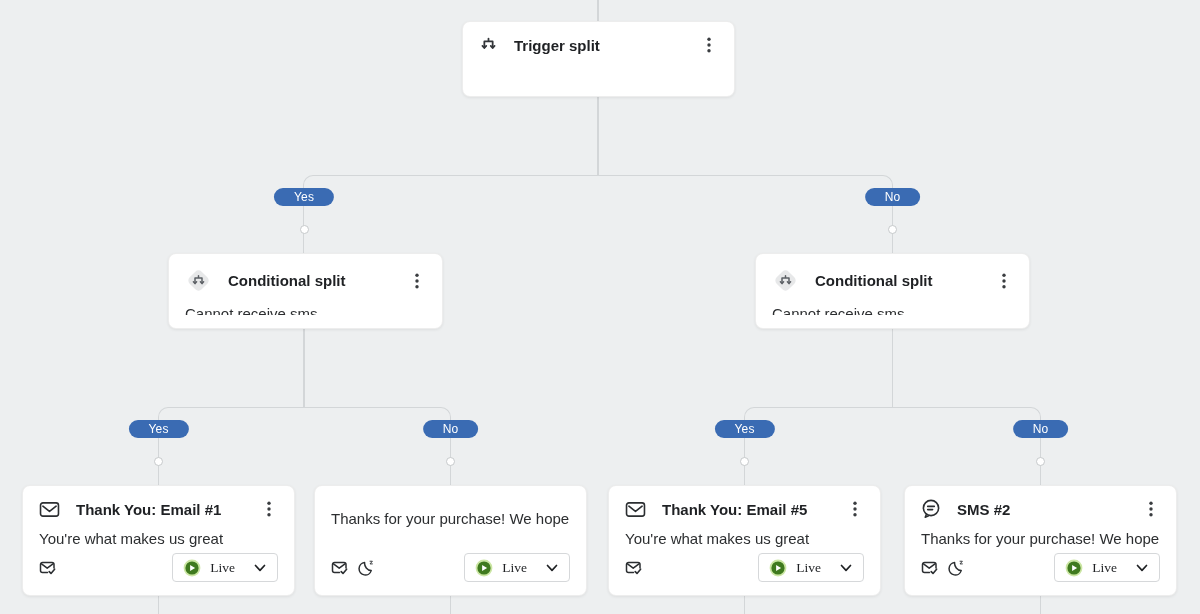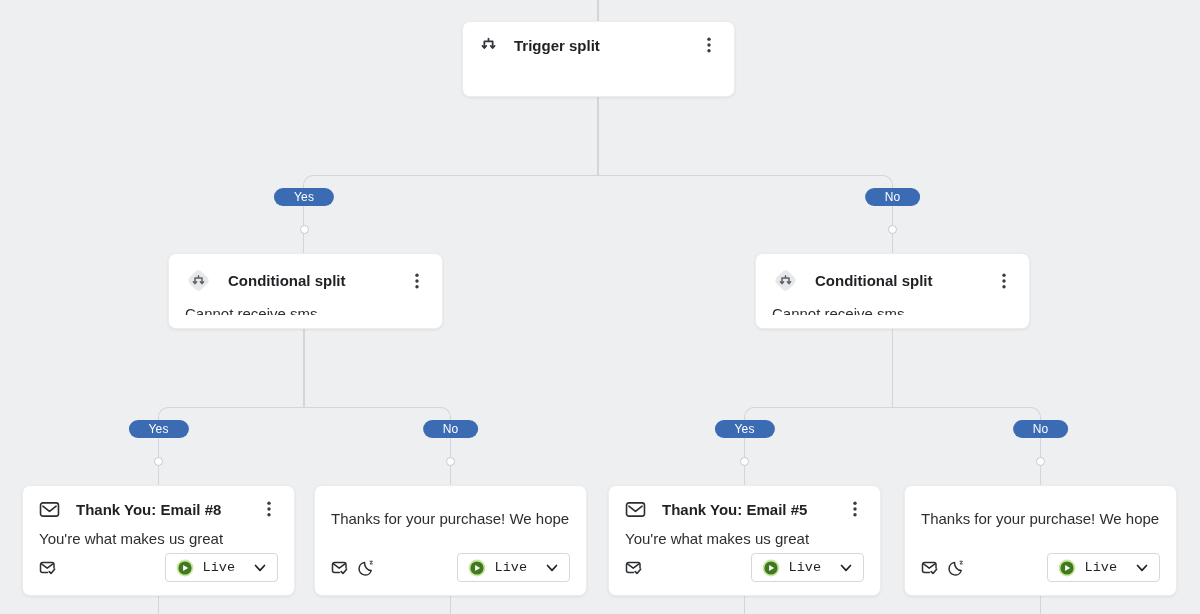--- a/index.html
+++ b/index.html
@@ -58,21 +58,21 @@
   .card-body{
     margin-top:11px;font-size:15px;color:var(--body);
     white-space:nowrap;overflow:hidden;
   }
   .card-footer{margin-top:auto;display:flex;align-items:center}
   .footer-icons{display:flex;align-items:center;gap:10px}
   .live-btn{
     margin-left:auto;display:flex;align-items:center;gap:9px;
     height:29px;padding:0 10px;background:#fff;
     border:1px solid #d6d8da;border-radius:4px;cursor:pointer;
-    font-family:Liberation Mono, monospace;font-size:13.5px;color:#1f2124;
+    font-family:Liberation Serif, serif;font-size:13.5px;color:#1f2124;
   }
   .icon{display:inline-flex;align-items:center;justify-content:center;flex:0 0 auto}
 </style>
 </head>
 <body>
 
 <div class="vline" style="left:597.25px;top:0;height:22px"></div>
 <div class="vline" style="left:597.25px;top:96px;height:80px"></div>
 <div class="branch" style="left:303.25px;top:174.5px;width:589.5px;height:78.5px"></div>
 <div class="vline" style="left:303.25px;top:329px;height:78px"></div>
@@ -194,21 +194,21 @@
   <div class="card-body">Cannot receive sms.</div>
 </div>
 
 <div class="card" style="left:22px;top:485px;width:273px;height:111px">
   <div class="card-header">
     <span class="icon">
       <svg width="21" height="17" viewBox="0 0 22 18" stroke="#2b2e31">
           <use href="#envelope-glyph"></use>
         </svg>
     </span>
-    <span class="card-title">Thank You: Email #8</span>
+    <span class="card-title">Thank You: Email #1</span>
     <button class="kebab" aria-label="more options">
       <svg width="4" height="16" viewBox="0 0 4 16" fill="#3a3d40">
           <use href="#kebab-glyph"></use>
         </svg>
     </button>
   </div>
   <div class="card-body">You're what makes us great</div>
   <div class="card-footer">
     <span class="footer-icons">
       <span class="icon">
@@ -297,20 +297,33 @@
       <span class="icon" style="margin-left:9px">
         <svg width="14" height="14" viewBox="0 0 14 14" stroke="#1f2124">
             <use href="#chevron-glyph"></use>
           </svg>
       </span>
     </button>
   </div>
 </div>
 
 <div class="card" style="left:904px;top:485px;width:273px;height:111px">
+  <div class="card-header">
+    <span class="icon">
+      <svg width="20" height="20" viewBox="0 0 20 20" stroke="#2b2e31">
+          <use href="#sms-glyph"></use>
+        </svg>
+    </span>
+    <span class="card-title">SMS #2</span>
+    <button class="kebab" aria-label="more options">
+      <svg width="4" height="16" viewBox="0 0 4 16" fill="#3a3d40">
+          <use href="#kebab-glyph"></use>
+        </svg>
+    </button>
+  </div>
   <div class="card-body">Thanks for your purchase! We hope that ...</div>
   <div class="card-footer">
     <span class="footer-icons">
       <span class="icon">
         <svg width="17" height="15" viewBox="0 0 17 15" stroke="#2b2e31">
             <use href="#envelope-check-glyph"></use>
           </svg>
       </span>
       <span class="icon">
         <svg width="16" height="16" viewBox="0 0 16 16" stroke="#2b2e31">

